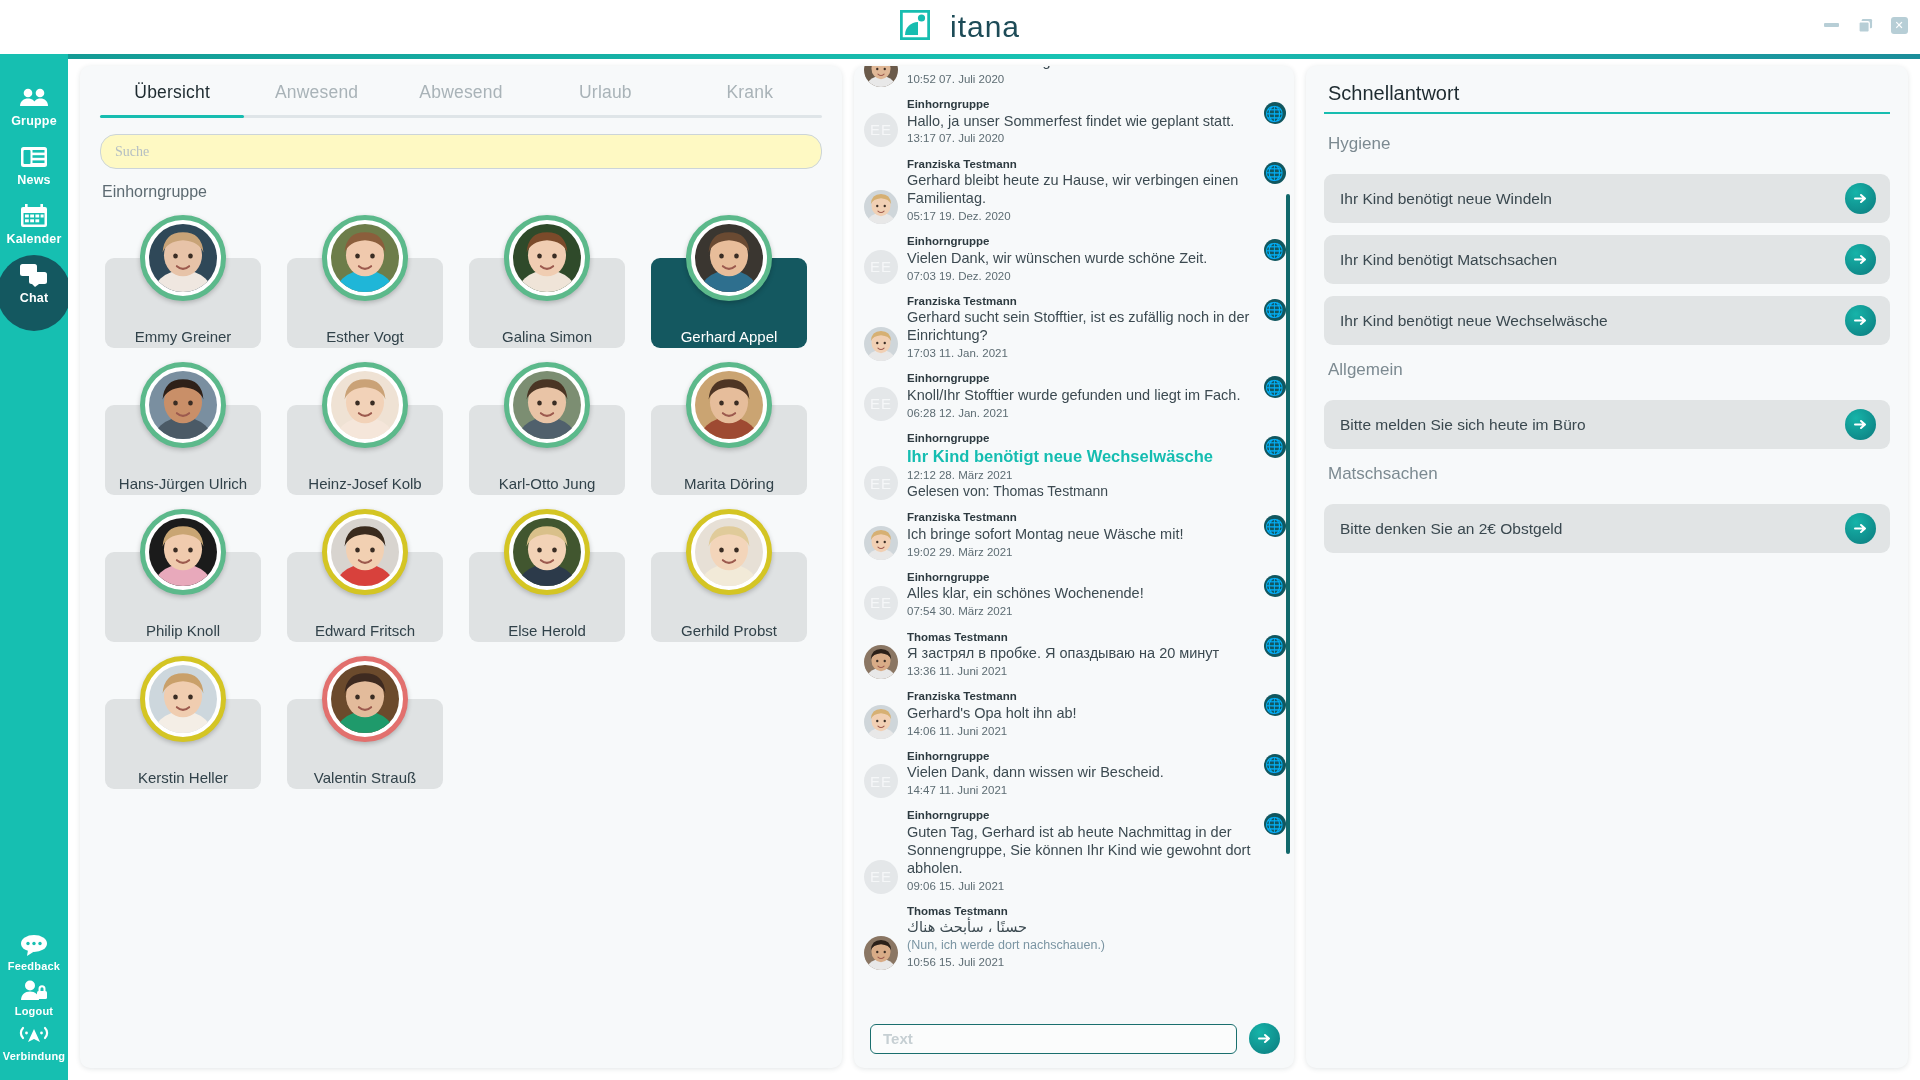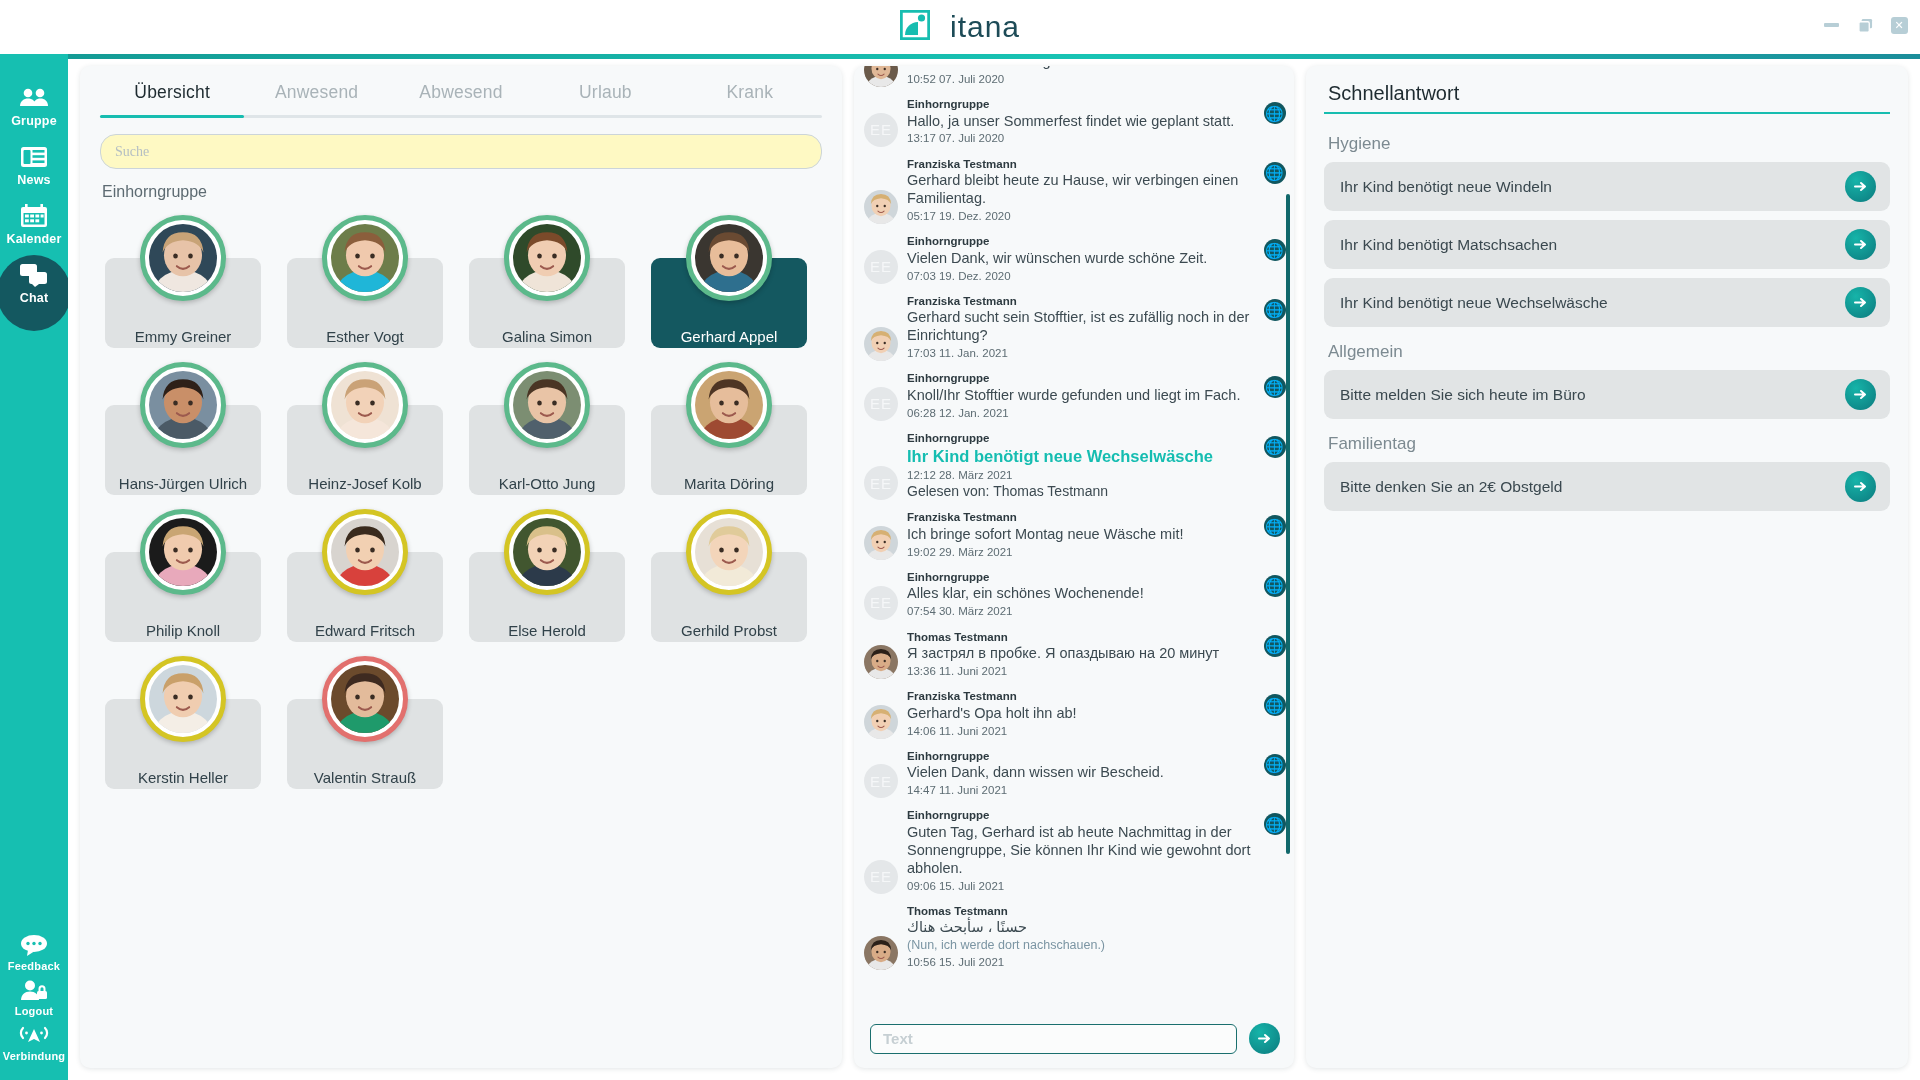--- a/index.html
+++ b/index.html
@@ -132,21 +132,21 @@
     display: flex; align-items: center; justify-content: center;
   }
 
   
   .panel-quick { left: 1238px; top: 12px; width: 602px; height: 1002px; padding: 14px 18px; }
   .qr-title { font-size: 20px; color: #1e2b30; padding: 2px 4px 7px 4px; }
   .qr-rule { height: 2px; background: #17bdb0; margin-bottom: 14px; }
   .qr-cat { font-size: 17px; color: #7c8a91; padding: 6px 4px 8px 4px; }
   .qr-item {
     background: #e1e4e5; border-radius: 9px; height: 49px; margin-bottom: 9px;
-    display: flex; align-items: center; padding: 0 14px 0 16px; cursor: pointer;
+    display: flex; align-items: center; padding: 0 14px 0 16px; cursor: pointer; margin-top: 12px;
   }
   .qr-label { flex: 1; font-size: 15.5px; color: #3a484f; }
   .qr-arrow {
     width: 31px; height: 31px; border-radius: 50%; flex: 0 0 31px;
     background: radial-gradient(circle at 35% 30%, #16b4a9, #0c7a7e);
     display: flex; align-items: center; justify-content: center;
   }
 
   
   .ph { position:absolute; inset:0; }
@@ -827,21 +827,21 @@
         </div>
         <div class="qr-cat">Allgemein</div>
         <div class="qr-item">
           <span class="qr-label">Bitte melden Sie sich heute im Büro</span>
        <span class="qr-arrow">
          <svg width="17" height="17" viewBox="0 0 17 17">
               <path d="M3 8.5h9.5M9 5l4 3.5L9 12" fill="none" stroke="#fff" stroke-width="2" stroke-linecap="round" stroke-linejoin="round"></path>
             </svg>
        </span>
         </div>
-        <div class="qr-cat">Familientag</div>
+        <div class="qr-cat">Matschsachen</div>
         <div class="qr-item">
           <span class="qr-label">Bitte denken Sie an 2€ Obstgeld</span>
        <span class="qr-arrow">
          <svg width="17" height="17" viewBox="0 0 17 17">
               <path d="M3 8.5h9.5M9 5l4 3.5L9 12" fill="none" stroke="#fff" stroke-width="2" stroke-linecap="round" stroke-linejoin="round"></path>
             </svg>
        </span>
         </div>
       </div>
   </div>

